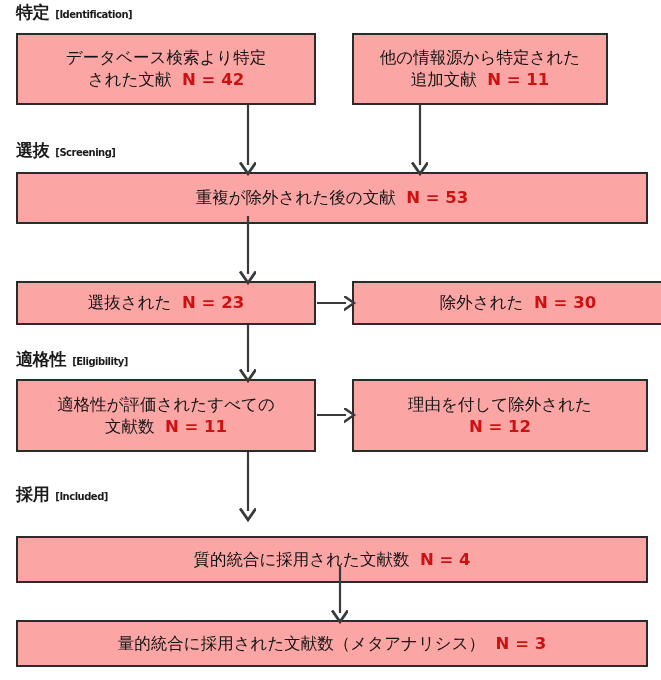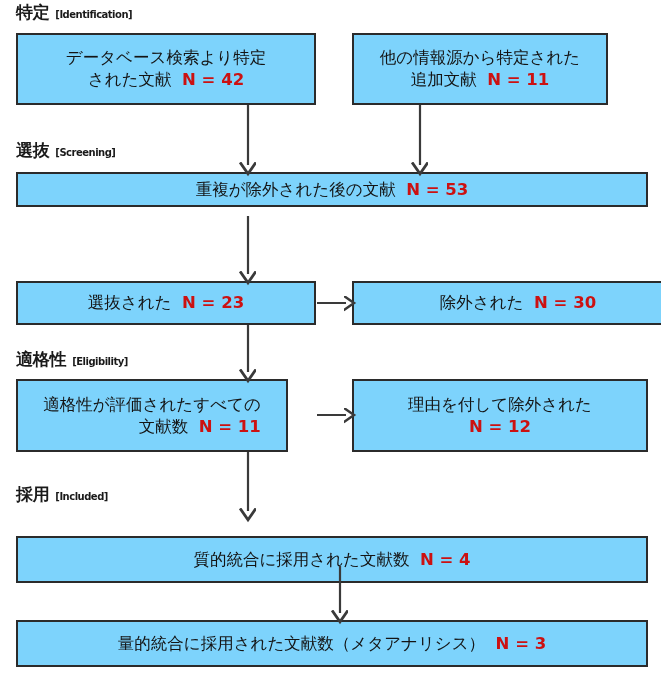--- a/index.html
+++ b/index.html
@@ -31,21 +31,21 @@
     line-height: 1;
   }
   .stage-label .en {
     font-size: 10px;
     letter-spacing: -0.5px;
   }
   .node {
     position: absolute;
     box-sizing: border-box;
     border: 2px solid #2b2b2b;
-    background: #7dd3fc;
+    background: #fca5a5;
     display: flex;
     align-items: center;
     justify-content: center;
     text-align: center;
     padding: 2px 14px;
   }
   .node-text {
     font-size: 16.5px;
     color: #141414;
     line-height: 1.32;
@@ -90,33 +90,33 @@
   </div>
 
   <div class="node" style="left:16px; top:33px; width:300px; height:72px;">
     <div class="node-text"><span>データベース検索より特定</span><br><span>された文献</span>&nbsp;&nbsp;<span class="n">N = 42</span></div>
   </div>
 
   <div class="node" style="left:352px; top:33px; width:256px; height:72px;">
     <div class="node-text"><span>他の情報源から特定された</span><br><span>追加文献</span>&nbsp;&nbsp;<span class="n">N = 11</span></div>
   </div>
 
-  <div class="node" style="left:16px; top:172px; width:632px; height:35px;text-align:center;">
+  <div class="node" style="left:16px; top:172px; width:632px; height:52px;text-align:center;">
     <div class="node-text"><span>重複が除外された後の文献</span>&nbsp;&nbsp;<span class="n">N = 53</span></div>
   </div>
 
   <div class="node" style="left:16px; top:281px; width:300px; height:44px;">
     <div class="node-text"><span>選抜された</span>&nbsp;&nbsp;<span class="n">N = 23</span></div>
   </div>
 
   <div class="node" style="left:352px; top:281px; width:332px; height:44px;">
     <div class="node-text"><span>除外された</span>&nbsp;&nbsp;<span class="n">N = 30</span></div>
   </div>
 
-  <div class="node" style="left:16px; top:379px; width:272px; height:73px;text-align:right;">
+  <div class="node" style="left:16px; top:379px; width:300px; height:73px;">
     <div class="node-text"><span>適格性が評価されたすべての</span><br><span>文献数</span>&nbsp;&nbsp;<span class="n">N = 11</span></div>
   </div>
 
   <div class="node" style="left:352px; top:379px; width:296px; height:73px;">
     <div class="node-text"><span>理由を付して除外された</span><br><span class="n">N = 12</span></div>
   </div>
 
   <div class="node" style="left:16px; top:536px; width:632px; height:47px;">
     <div class="node-text"><span>質的統合に採用された文献数</span>&nbsp;&nbsp;<span class="n">N = 4</span></div>
   </div>

